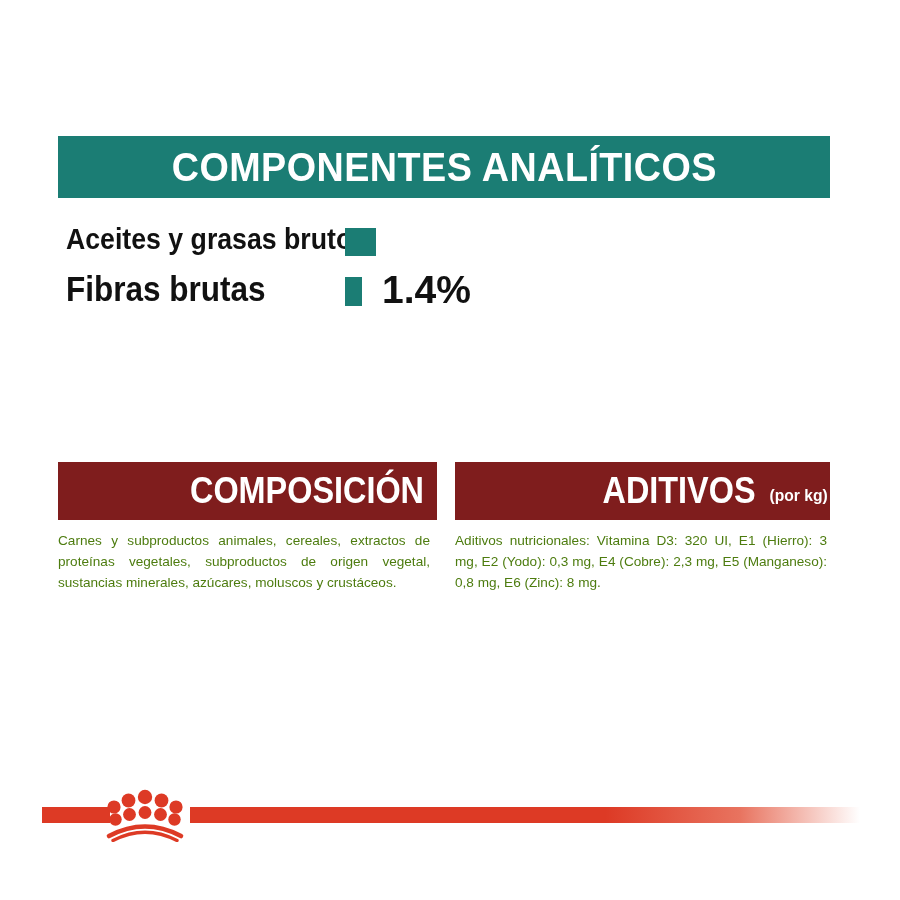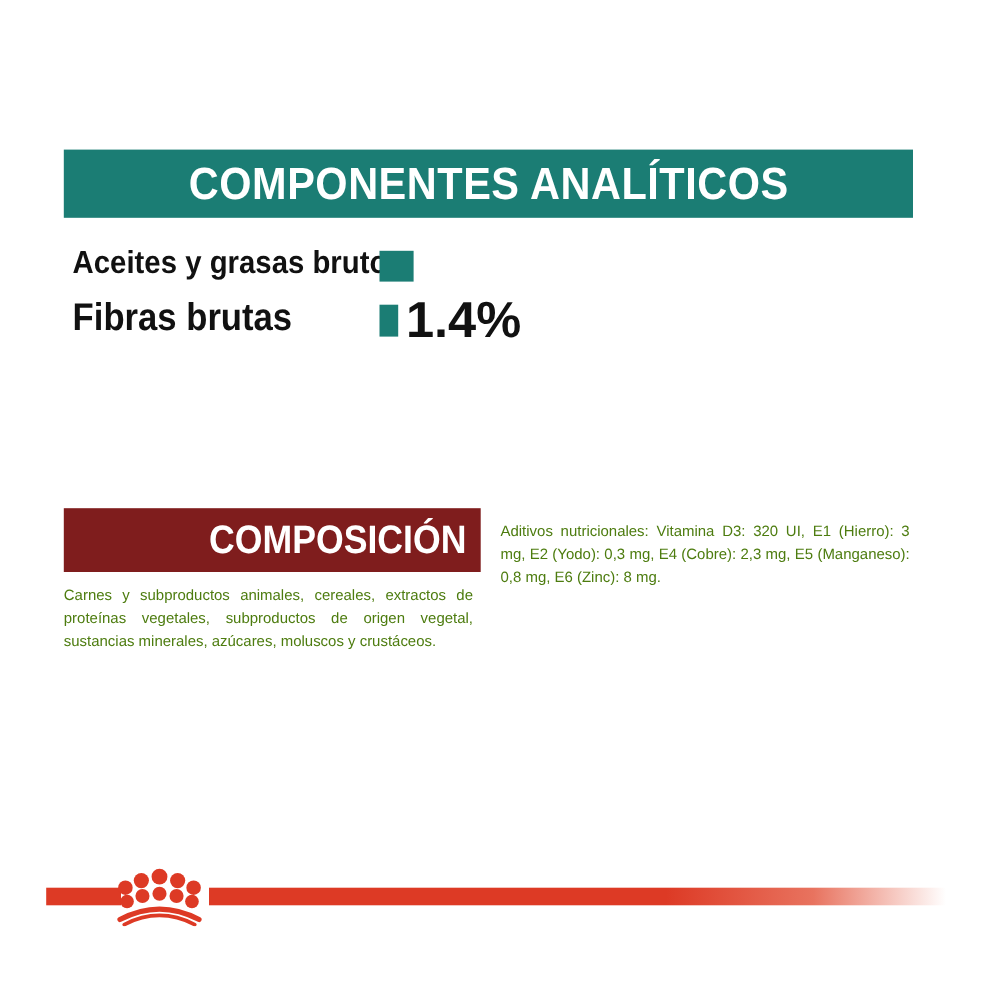--- a/index.html
+++ b/index.html
@@ -71,21 +71,21 @@
     position:absolute;
     height:50px;
     display:flex; align-items:center;
     color:#111111;
     font-family:"Liberation Sans Narrow","Liberation Sans",sans-serif;
     font-weight:bold;
     white-space:nowrap;
   }
   .arow.r0 .aval { left:418px; top:-2px; font-size:39px; }
   .arow.r1 .aval { left:320px; top:0px;  font-size:39px; }
-  .arow.r2 .aval { left:303px; top:1px;  font-size:46px; }
+  .arow.r2 .aval { left:316px; top:1px;  font-size:39px; }
 
   
   .sec {
     position:absolute;
     top:462px;
   }
   .sec.left  { left:58px;  width:379px; }
   .sec.right { left:455px; width:375px; }
 
   .sec-head {
@@ -173,20 +173,24 @@
   </div>
 
   <div class="sec left">
     <div class="sec-head">
       <span class="sh-main">COMPOSICIÓN</span>
     </div>
     <div class="sec-body">Carnes y subproductos animales, cereales, extractos de proteínas vegetales, subproductos de origen vegetal, sustancias minerales, azúcares, moluscos y crustáceos.</div>
   </div>
 
   <div class="sec right">
+    <div class="sec-head">
+      <span class="sh-main">ADITIVOS</span>
+      <span class="sh-sub">(por kg)</span>
+    </div>
     <div class="sec-body">Aditivos nutricionales: Vitamina D3: 320 UI, E1 (Hierro): 3 mg, E2 (Yodo): 0,3 mg, E4 (Cobre): 2,3 mg, E5 (Manganeso): 0,8 mg, E6 (Zinc): 8 mg.</div>
   </div>
 
   <div class="footer">
     <div class="bar-left"></div>
     <div class="bar-right"></div>
 
     <svg class="crown" viewBox="0 0 84 56">
 
       <circle cx="42" cy="11" r="7.2" fill="#dd3a25"></circle>

